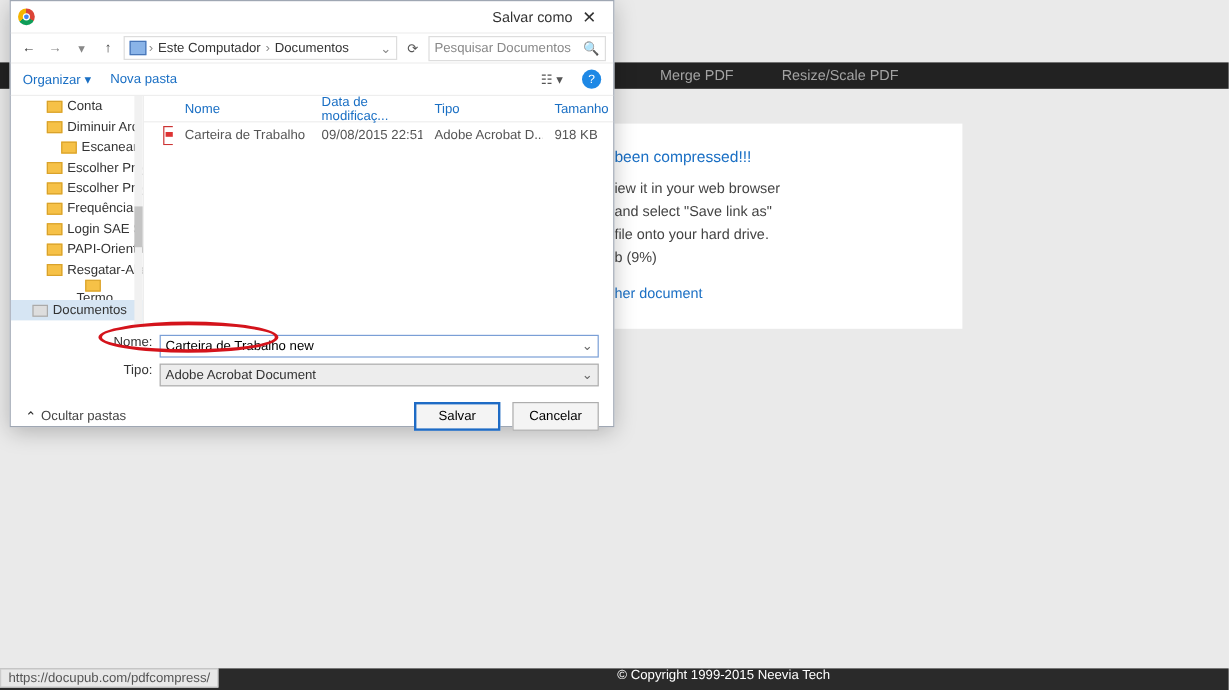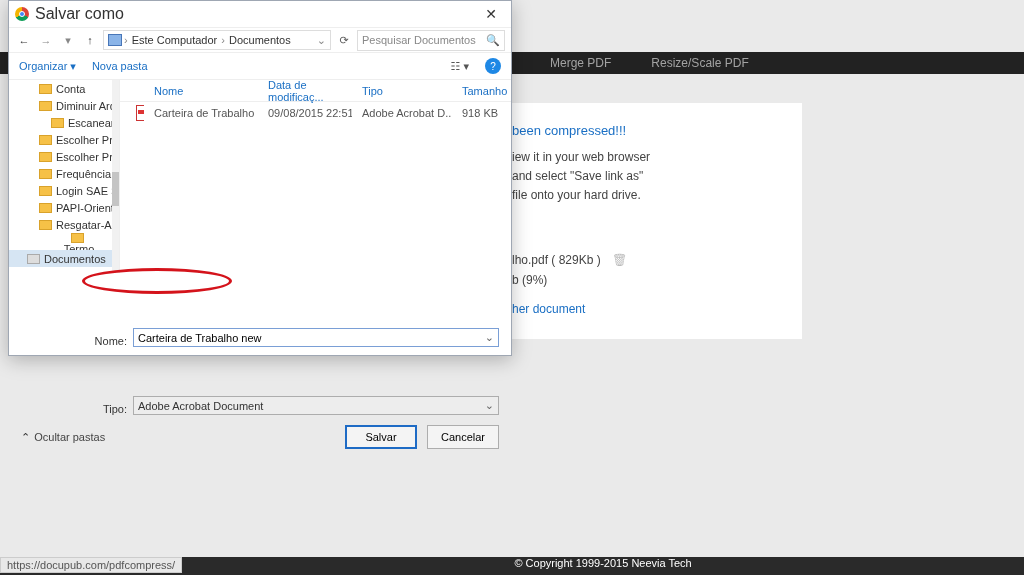--- a/index.html
+++ b/index.html
@@ -16,21 +16,21 @@
     .content-panel .trash { color: #bbb; margin-left: 8px; }
     .footer-bar { position: absolute; bottom: 0; left: 0; right: 0; height: 18px; background: #2a2a2a; color: #fff; font-size: 11px; display: flex; align-items: flex-start; margin-top: 36px; }
     .footer-bar .url { background: #e8e8e8; color: #555; padding: 1px 6px; border: 1px solid #ccc; }
     .footer-bar .copy { margin: 0 auto; }
 
     
     .dialog { position: absolute; top: 0; left: 8px; width: 504px; height: 356px; background: #fff; border: 1px solid #9fa7b3; box-shadow: 0 4px 18px rgba(0,0,0,.25); font-size: 11px; color: #333; }
     .dlg-titlebar { height: 26px; display: flex; align-items: center; padding: 0 6px; }
     .dlg-titlebar .chrome-icon { width: 14px; height: 14px; margin-right: 6px; border-radius: 50%; background: conic-gradient(#db4437 0 33%, #0f9d58 33% 66%, #f4b400 66% 100%); position: relative; }
     .dlg-titlebar .chrome-icon::after { content:""; position:absolute; inset:4px; background:#4285f4; border-radius:50%; border:1px solid #fff; }
-    .dlg-titlebar .title { flex: 1; font-size: 16px; }
+    .dlg-titlebar .title { flex: 1; font-size: 12px; text-align: right; }
     .dlg-titlebar .close { width: 28px; height: 20px; display: flex; align-items: center; justify-content: center; font-size: 14px; cursor: pointer; }
 
     .dlg-nav { height: 26px; display: flex; align-items: center; padding: 0 6px; gap: 4px; border-top: 1px solid #eee; border-bottom: 1px solid #eee; }
     .dlg-nav .arrow { width: 18px; text-align: center; color: #888; cursor: pointer; }
     .dlg-nav .arrow.enabled { color: #333; }
     .dlg-nav .breadcrumb { flex: 1; display: flex; align-items: center; border: 1px solid #ddd; height: 20px; padding: 0 4px; gap: 2px; }
     .dlg-nav .bc-item { padding: 0 2px; cursor: pointer; }
     .dlg-nav .bc-sep { color: #888; }
     .dlg-nav .pc-icon { width: 14px; height: 12px; background: #8ab4e8; border: 1px solid #4876b8; }
     .dlg-nav .refresh { width: 18px; text-align: center; color: #555; cursor: pointer; }
@@ -61,21 +61,21 @@
     .col-name { width: 114px; }
     .col-date { width: 94px; }
     .col-type { width: 100px; }
     .col-size { width: 50px; }
     .fl-row { display: flex; height: 22px; align-items: center; color: #555; cursor: pointer; }
     .fl-row .pdf-icon { width: 14px; height: 16px; background: #fff; border: 1px solid #c33; position: relative; margin-left: 6px; }
     .fl-row .pdf-icon::before { content:""; position:absolute; left:1px; top:4px; right:1px; height:4px; background:#d33; }
     .fl-row > div { padding-left: 10px; white-space: nowrap; overflow: hidden; }
 
     .dlg-fields { padding: 6px 12px 0 12px; }
-    .field-row { display: flex; align-items: flex-end; height: 22px; margin-bottom: 2px; margin-top: 46px; }
+    .field-row { display: flex; align-items: flex-start; height: 22px; margin-bottom: 2px; }
     .field-row label { width: 112px; text-align: right; padding-right: 6px; }
     .field-row .control { flex: 1; height: 19px; border: 1px solid #7a9fd6; background: #fff; display: flex; align-items: center; padding: 0 4px; position: relative; }
     .field-row .control input { border: none; outline: none; flex: 1; font-size: 11px; background: transparent; }
     .field-row .control.combo { border-color: #adadad; background: #ededed; }
     .field-row .chev { position: absolute; right: 4px; color: #666; }
 
     .dlg-footer { display: flex; align-items: center; padding: 8px 12px; }
     .dlg-footer .hide { color: #444; cursor: pointer; }
     .dlg-footer .spacer { flex: 1; }
     .dlg-footer button { width: 72px; height: 24px; font-size: 11px; margin-left: 10px; border: 1px solid #adadad; background: #f4f4f4; cursor: pointer; }
@@ -92,24 +92,20 @@
     <span style="width:510px"></span>
     <span class="item">Merge PDF</span>
     <span class="item">Resize/Scale PDF</span>
   </div>
 
   <div class="content-panel">
     <div class="title">been compressed!!!</div>
     <div>iew it in your web browser</div>
     <div>and select "Save link as"</div>
     <div>file onto your hard drive.</div>
-    <div class="section2">
-      <span>lho.pdf  ( 829Kb )</span>
-      <span class="trash">🗑</span>
-    </div>
     <div>b (9%)</div>
     <div style="height:10px"></div>
     <div class="link">her document</div>
   </div>
 
   <div class="footer-bar">
     <span class="url">https://docupub.com/pdfcompress/</span>
     <span class="copy">© Copyright 1999-2015 Neevia Tech</span>
   </div>
 </div>

